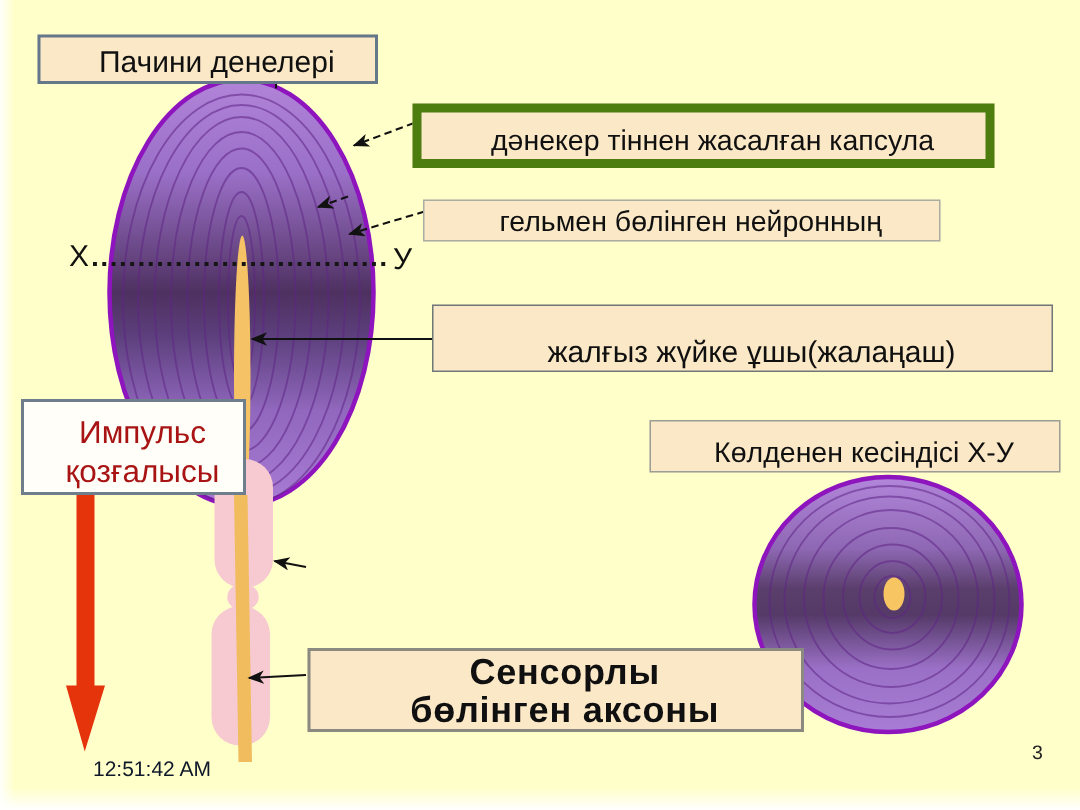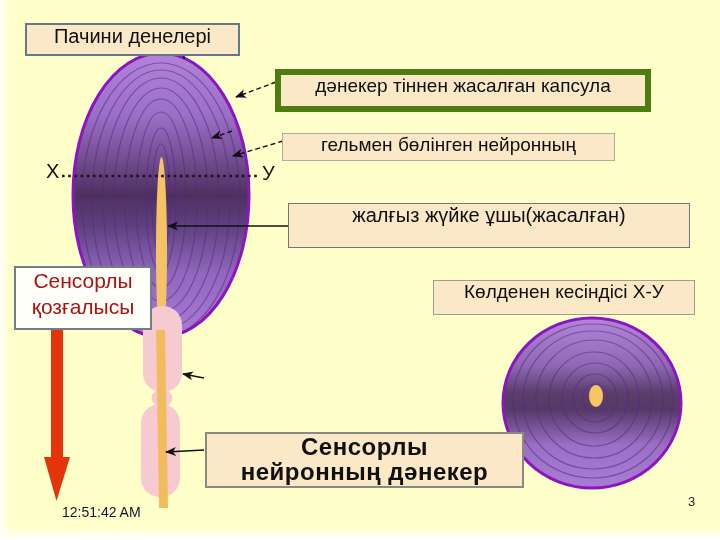--- a/index.html
+++ b/index.html
@@ -8,22 +8,22 @@
     background:#FFFFC9;
     font-family:"Liberation Sans", sans-serif;
     color:#101010;
   }
   .fade-left  { position:absolute; left:0; top:0; width:10px; height:100%;
                 background:linear-gradient(to right, rgba(255,255,255,.92), rgba(255,255,255,0)); }
   .fade-bottom{ position:absolute; left:0; bottom:0; width:100%; height:15px;
                 background:linear-gradient(to top, #ffffff, rgba(255,255,255,0)); }
   svg.diagram { position:absolute; left:0; top:0; }
 
-  .box { position:absolute; display:flex; align-items:flex-start; justify-content:center;
-         text-align:center; background:#FBE8C7; border:1px solid #707A7A; }
+  .box { position:absolute; display:flex; align-items:flex-end; justify-content:center;
+         text-align:center; background:#FBE8C7; border:1px solid #707A7A;padding-left:12px; }
   .box span { white-space:pre-line; }
 
   #title-box    { left:25px;  top:23px;  width:211px; height:29px; border:2px solid #64788A; font-size:20px; }
   #capsule-box  { left:275px; top:69px;  width:364px; height:31px; border:6px solid #4d7c0f; font-size:19px; }
   #lamellae-box { left:282px; top:133px; width:331px; height:26px; border:1px solid #A9ADA2; font-size:19px; }
   #ending-box   { left:288px; top:203px; width:400px; height:43px; border:1px solid #6F7878; font-size:20px; }
   #xsection-box { left:433px; top:280px; width:260px; height:33px; border:1px solid #9A9E94; font-size:19px; }
   #impulse-box  { left:14px;  top:266px; width:134px; height:60px; background:#FFFEF8;
                   border:2px solid #6E7E8C; color:#A81313; font-size:21px; line-height:26px; }
   #myelin-box   { left:205px; top:362px; width:283px; height:53px; border:1px solid #8A8A80;
@@ -125,35 +125,35 @@
 
   <div class="box" id="capsule-box">
     <span>дәнекер тіннен жасалған капсула</span>
   </div>
 
   <div class="box" id="lamellae-box">
     <span>гельмен бөлінген нейронның</span>
   </div>
 
   <div class="box" id="ending-box">
-    <span>жалғыз жүйке ұшы(жасалған)</span>
+    <span>жалғыз жүйке ұшы(жалаңаш)</span>
   </div>
 
   <div class="box" id="xsection-box">
     <span>Көлденен кесіндісі Х-У</span>
   </div>
 
   <div class="box" id="impulse-box">
-    <span>Сенсорлы қозғалысы</span>
+    <span>Импульс қозғалысы</span>
   </div>
 
 
   <div class="box" id="sensor-box">
     <span>Сенсорлы
-нейронның дәнекер</span>
+бөлінген аксоны</span>
   </div>
 
   <div class="axis-label" id="x-label">Х</div>
   <div class="axis-label" id="y-label">У</div>
 
   <div id="timestamp">12:51:42 AM</div>
   <div id="page-num">3</div>
 
   <div class="fade-left"></div>
   <div class="fade-bottom"></div>

